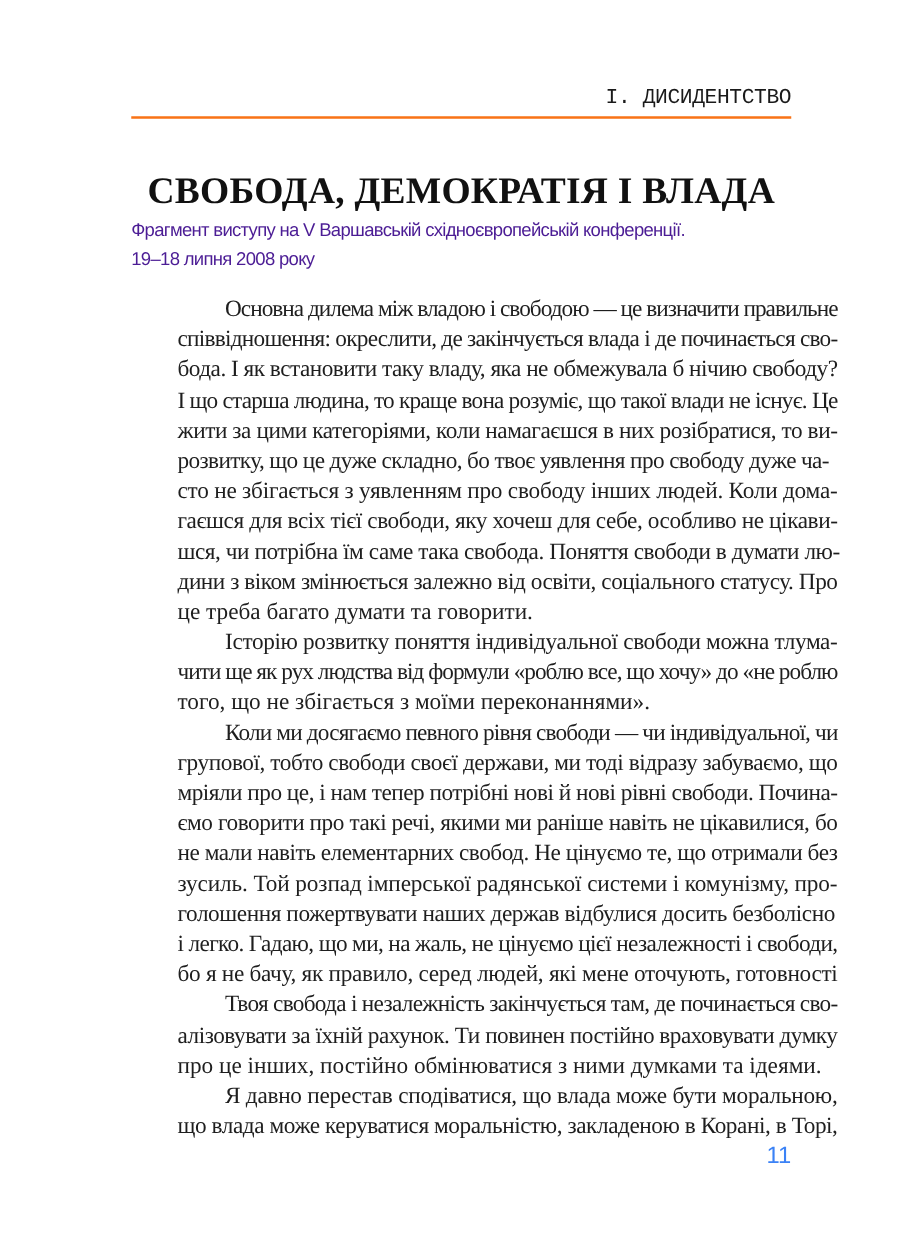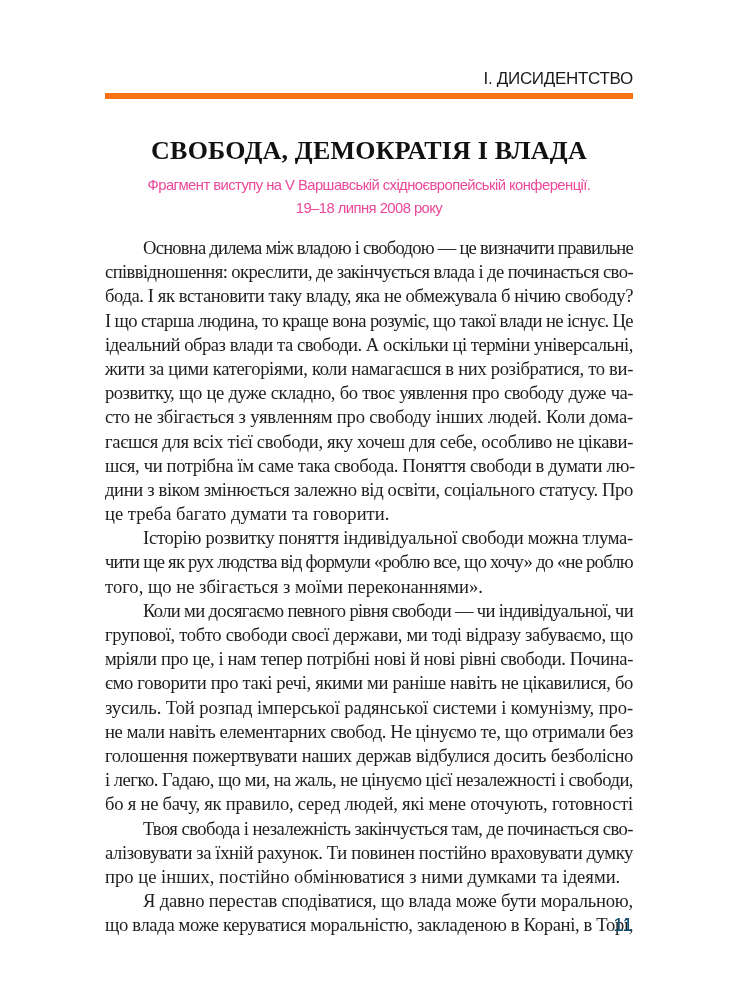--- a/index.html
+++ b/index.html
@@ -1,40 +1,40 @@
 <!DOCTYPE html>
 <html><head>
 <meta charset="utf-8">
 <style>
   html, body { margin: 0; padding: 0; background: #ffffff; }
   body { width: 730px; height: 1000px; position: relative; overflow: hidden; color: #1e1e1e; }
   .running-head {
     position: absolute; left: 105px; top: 64px; width: 528px; height: 29px;
-    border-bottom: 6px solid #f97316;
-    font-family: Liberation Sans, sans-serif; font-size: 17px; letter-spacing: -0.3px;
+    border-bottom: 2px solid #f97316;
+    font-family: Liberation Mono, monospace; font-size: 17px; letter-spacing: -0.3px;
     text-align: right; line-height: 29px; color: #1a1a1a;
   }
   .title {
     position: absolute; left: 105px; top: 136px; width: 528px; text-align: center;
-    font-family: "Liberation Serif", serif; font-weight: bold; font-size: 26px; letter-spacing: 0.2px; color: #111;
+    font-family: "Liberation Serif", serif; font-weight: bold; font-size: 30px; letter-spacing: 0.2px; color: #111;
   }
   .subtitle {
-    position: absolute; left: 105px; top: 174px; width: 528px; text-align: center;
-    font-family: "Liberation Sans", sans-serif; font-size: 14.8px; line-height: 23px; letter-spacing: -0.55px; color: #ec4899;
+    position: absolute; left: 105px; top: 174px; width: 528px; 
+    font-family: "Liberation Sans", sans-serif; font-size: 14.8px; line-height: 23px; letter-spacing: -0.55px; color: #4c1d95;
   }
   .body {
     position: absolute; left: 105px; top: 236px; width: 528px;
     font-family: "Liberation Serif", serif; font-size: 18.6px; line-height: 24.2px; color: #1e1e1e;
   }
-  .body .line { display: block; white-space: nowrap; text-align: justify; text-align-last: justify; height: 24.2px; }
+  .body .line { display: block; white-space: nowrap; text-align: justify; text-align-last: justify; height: 24.2px; margin-left: 37px; }
   .body .line.last { text-align-last: left; }
   .body .line.indent { padding-left: 38px; }
   .page-number {
     position: absolute; left: 560px; top: 914px; width: 73px; text-align: right;
-    font-family: "Liberation Sans", sans-serif; font-size: 19px; color: #0c4a6e;
+    font-family: "Liberation Sans", sans-serif; font-size: 19px; color: #3b82f6;
   }
 </style>
 </head>
 <body>
 
 <div class="running-head">
   <span>І. ДИСИДЕНТСТВО</span>
 </div>
 
 <div class="title">СВОБОДА, ДЕМОКРАТІЯ І ВЛАДА</div>
@@ -42,37 +42,36 @@
 <div class="subtitle">
   <div>Фрагмент виступу на V Варшавській східноєвропейській конференції.</div>
   <div>19–18 липня 2008 року</div>
 </div>
 
 <div class="body" id="body-text">
     <span class="line indent" style="letter-spacing: -0.774078px;">Основна дилема між владою і свободою — це визначити правильне</span>
     <span class="line" style="letter-spacing: -0.585045px;">співвідношення: окреслити, де закінчується влада і де починається сво-</span>
     <span class="line" style="letter-spacing: -0.405101px;">бода. І як встановити таку владу, яка не обмежувала б нічию свободу?</span>
     <span class="line" style="letter-spacing: -0.621875px;">І що старша людина, то краще вона розуміє, що такої влади не існує. Це</span>
-    <span class="line" style="letter-spacing: -0.463315px;">ідеальний образ влади та свободи. А оскільки ці терміни універсальні,</span>
     <span class="line" style="letter-spacing: -0.328591px;">жити за цими категоріями, коли намагаєшся в них розібратися, то ви-</span>
     <span class="line" style="letter-spacing: -0.486213px;">розвитку, що це дуже складно, бо твоє уявлення про свободу дуже ча-</span>
     <span class="line" style="letter-spacing: -0.177885px;">сто не збігається з уявленням про свободу інших людей. Коли дома-</span>
     <span class="line" style="letter-spacing: -0.32654px;">гаєшся для всіх тієї свободи, яку хочеш для себе, особливо не цікави-</span>
     <span class="line" style="letter-spacing: -0.354011px;">шся, чи потрібна їм саме така свобода. Поняття свободи в думати лю-</span>
     <span class="line" style="letter-spacing: -0.355699px;">дини з віком змінюється залежно від освіти, соціального статусу. Про</span>
     <span class="line last">це треба багато думати та говорити.</span>
     <span class="line indent" style="letter-spacing: -0.269531px;">Історію розвитку поняття індивідуальної свободи можна тлума-</span>
     <span class="line" style="letter-spacing: -0.768612px;">чити ще як рух людства від формули «роблю все, що хочу» до «не роблю</span>
     <span class="line last">того, що не збігається з моїми переконаннями».</span>
     <span class="line indent" style="letter-spacing: -0.665923px;">Коли ми досягаємо певного рівня свободи — чи індивідуальної, чи</span>
     <span class="line" style="letter-spacing: -0.341912px;">групової, тобто свободи своєї держави, ми тоді відразу забуваємо, що</span>
     <span class="line" style="letter-spacing: -0.395982px;">мріяли про це, і нам тепер потрібні нові й нові рівні свободи. Почина-</span>
     <span class="line" style="letter-spacing: -0.337776px;">ємо говорити про такі речі, якими ми раніше навіть не цікавилися, бо</span>
+    <span class="line" style="letter-spacing: -0.376184px;">не мали навіть елементарних свобод. Не цінуємо те, що отримали без</span>
     <span class="line" style="letter-spacing: -0.0904356px;">зусиль. Той розпад імперської радянської системи і комунізму, про-</span>
-    <span class="line" style="letter-spacing: -0.376184px;">не мали навіть елементарних свобод. Не цінуємо те, що отримали без</span>
     <span class="line" style="letter-spacing: -0.337158px;">голошення пожертвувати наших держав відбулися досить безболісно</span>
     <span class="line" style="letter-spacing: -0.509023px;">і легко. Гадаю, що ми, на жаль, не цінуємо цієї незалежності і свободи,</span>
     <span class="line" style="letter-spacing: -0.232767px;">бо я не бачу, як правило, серед людей, які мене оточують, готовності</span>
     <span class="line indent" style="letter-spacing: -0.556971px;">Твоя свобода і незалежність закінчується там, де починається сво-</span>
     <span class="line" style="letter-spacing: -0.383862px;">алізовувати за їхній рахунок. Ти повинен постійно враховувати думку</span>
     <span class="line last">про це інших, постійно обмінюватися з ними думками та ідеями.</span>
     <span class="line indent" style="letter-spacing: -0.201801px;">Я давно перестав сподіватися, що влада може бути моральною,</span>
     <span class="line" style="letter-spacing: -0.34304px;">що влада може керуватися моральністю, закладеною в Корані, в Торі,</span>
   </div>
 

